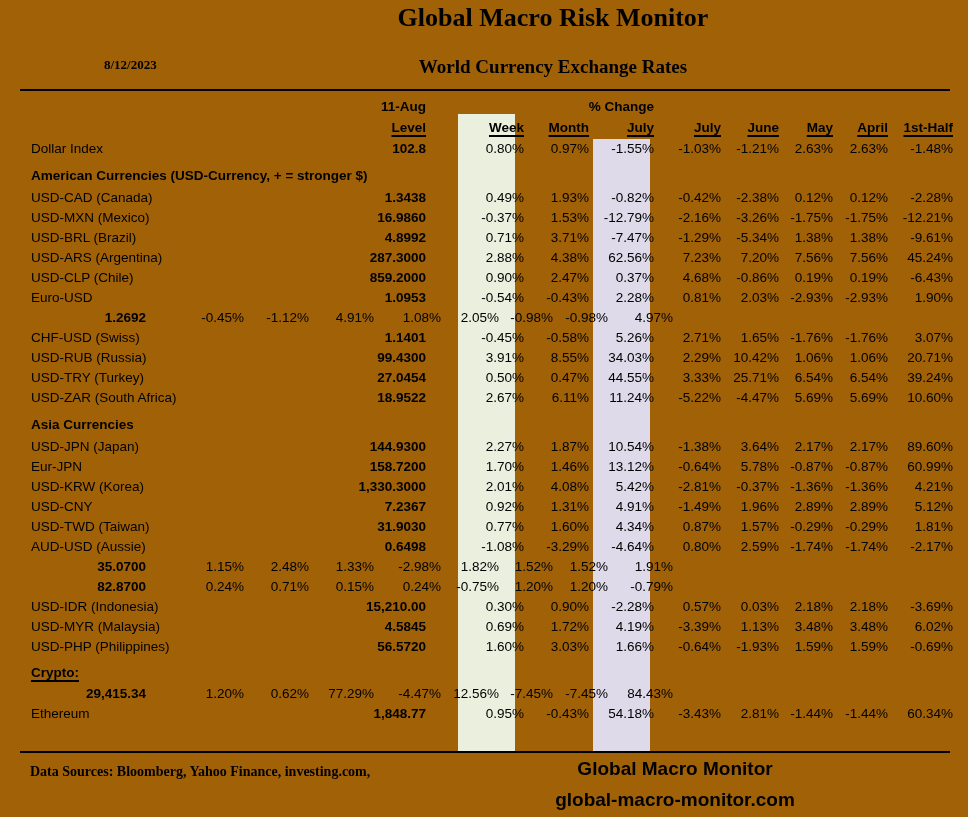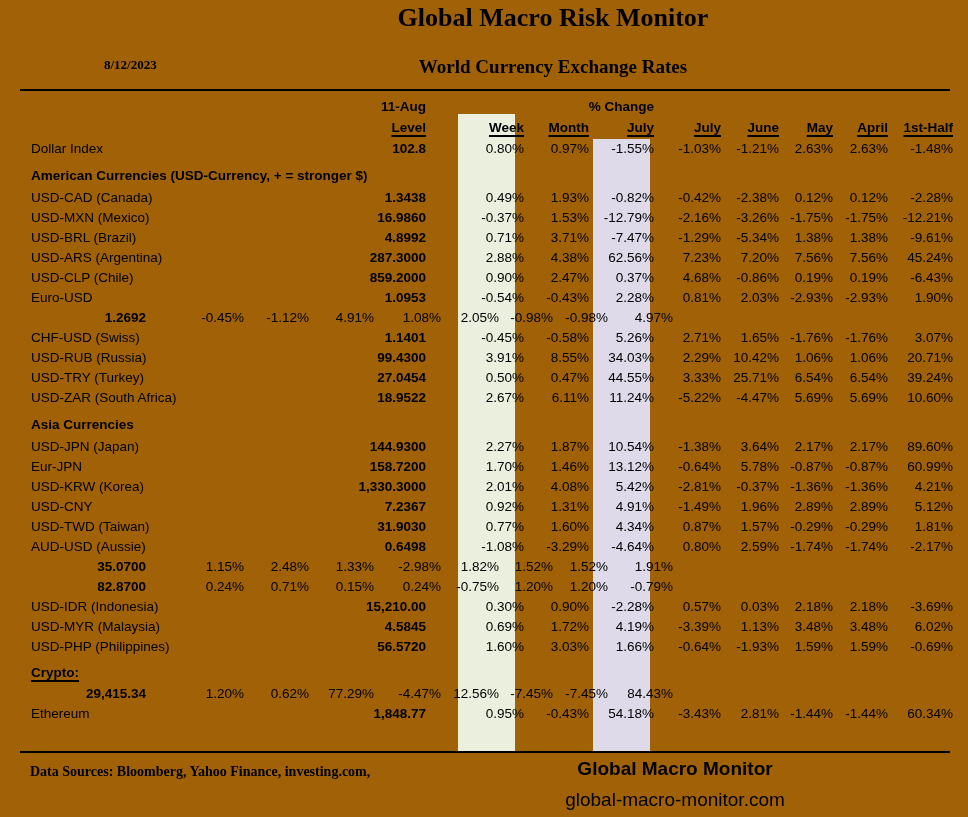--- a/index.html
+++ b/index.html
@@ -41,21 +41,21 @@
   .c-april { width:55px;  padding-right:5px; }
   .c-half  { width:64px;  padding-right:4px; }
   .bold { font-weight:bold; }
   .u { text-decoration:underline; text-decoration-thickness:1.5px; text-underline-offset:3px; }
   
   .footer-sources { position:absolute; left:30px; top:764px; font-family:"Liberation Serif", serif;
     font-weight:bold; font-size:14px; }
   .footer-brand { position:absolute; left:480px; top:758px; width:390px; text-align:center;
     font-weight:bold; font-size:19px; }
   .footer-site { position:absolute; left:480px; top:789px; width:390px; text-align:center;
-    font-weight:normal; font-size:19px; }
+    font-weight:bold; font-size:19px; }
 </style>
 </head>
 <body>
 
 <div class="page">
 
   <div class="title-block">
     <div class="title">Global Macro Risk Monitor</div>
     <div class="subtitle">World Currency Exchange Rates</div>
   </div>

